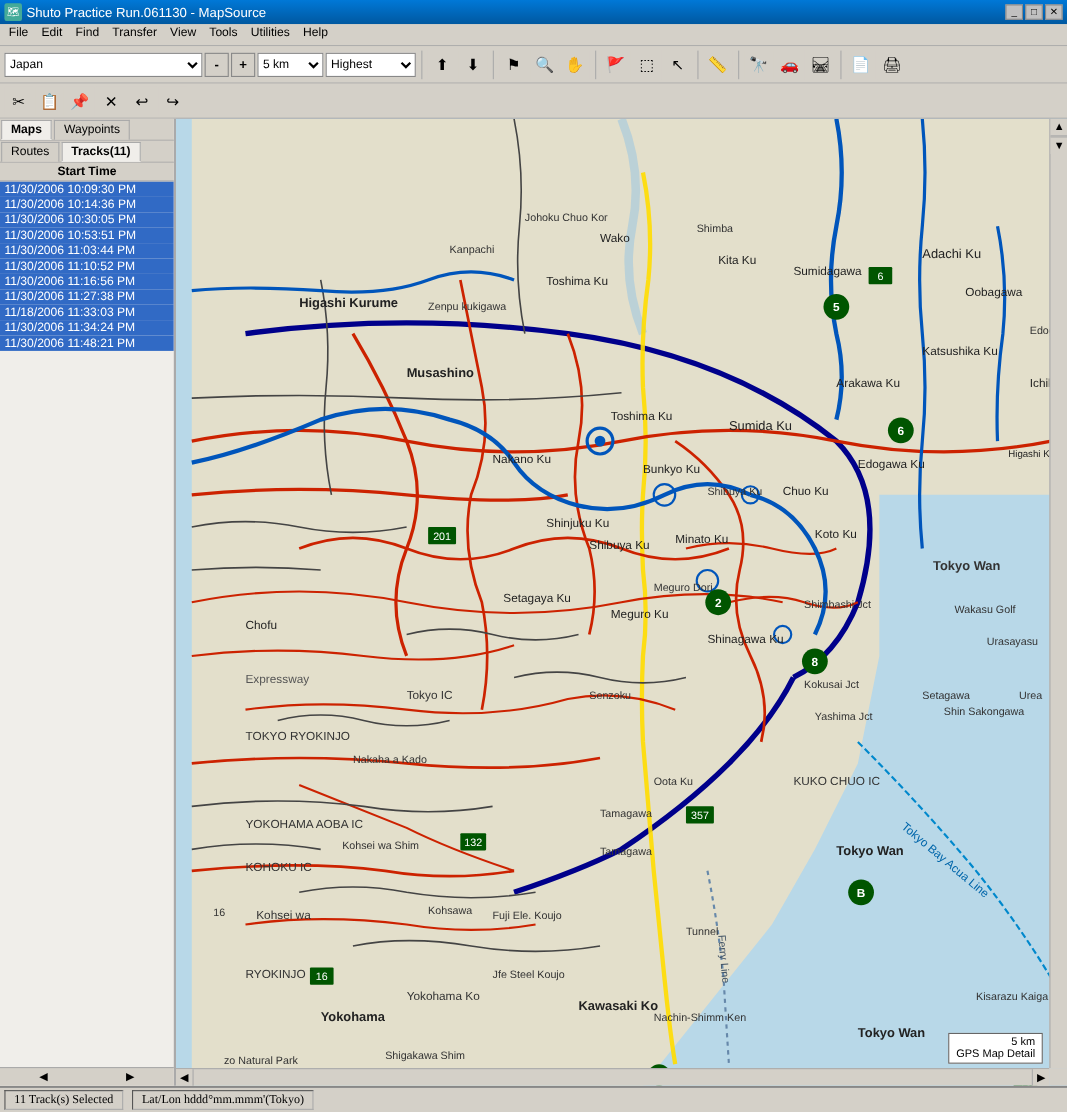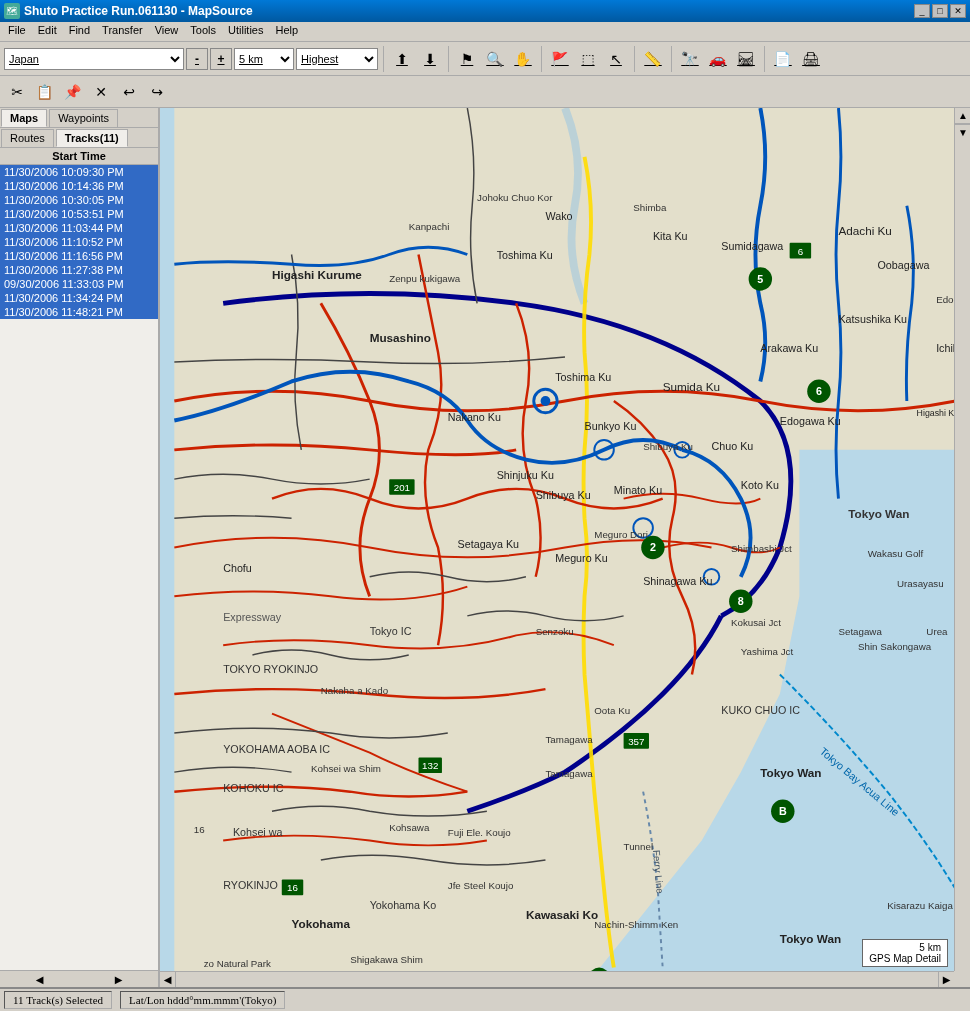--- a/index.html
+++ b/index.html
@@ -10,21 +10,21 @@
       background: linear-gradient(to bottom, #0078d7, #0058a0);
       color: white;
       height: 22px;
       display: flex;
       align-items: center;
       padding: 0 4px;
       justify-content: space-between;
     }
     .title-bar-left { display: flex; align-items: center; gap: 4px; }
     .title-bar-icon { width: 16px; height: 16px; background: #4a9; border-radius: 2px; display: flex; align-items: center; justify-content: center; font-size: 9px; color: white; }
-    .title-bar-text { font-size: 12px; font-weight: bold; }
+    .title-bar-text { font-size: 12px; font-weight: normal; }
     .title-bar-buttons { display: flex; gap: 2px; }
     .tb-btn { width: 16px; height: 14px; background: #c0c0c0; border: 1px solid #888; font-size: 9px; display: flex; align-items: center; justify-content: center; cursor: pointer; color: #000; }
 
     
     .menu-bar {
       background: #d4d0c8;
       height: 20px;
       display: flex;
       padding: 0 2px;
       border-bottom: 1px solid #aaa;
@@ -33,21 +33,20 @@
 
     
     .toolbar1 {
       background: #d4d0c8;
       height: 34px;
       display: flex;
       align-items: center;
       padding: 2px 4px;
       gap: 2px;
       border-bottom: 1px solid #aaa;
-      text-decoration: underline;
     }
     .tb-select {
       height: 22px;
       font-size: 11px;
       border: 1px solid #888;
       background: white;
     }
     .tb-select-japan { width: 180px; }
     .tb-select-zoom { width: 60px; }
     .tb-select-detail { width: 82px; }
@@ -321,21 +320,21 @@
 
     <div class="track-list">
     <div class="track-row selected">11/30/2006 10:09:30 PM</div>
         <div class="track-row selected">11/30/2006 10:14:36 PM</div>
         <div class="track-row selected">11/30/2006 10:30:05 PM</div>
         <div class="track-row selected">11/30/2006 10:53:51 PM</div>
         <div class="track-row selected">11/30/2006 11:03:44 PM</div>
         <div class="track-row selected">11/30/2006 11:10:52 PM</div>
         <div class="track-row selected">11/30/2006 11:16:56 PM</div>
         <div class="track-row selected">11/30/2006 11:27:38 PM</div>
-        <div class="track-row selected">09/30/2006 11:33:03 PM</div>
+        <div class="track-row selected">11/18/2006 11:33:03 PM</div>
         <div class="track-row selected">11/30/2006 11:34:24 PM</div>
         <div class="track-row selected">11/30/2006 11:48:21 PM</div>
       </div>
 
     <div class="panel-scroll">
       <div class="scroll-btn">◀</div>
       <div class="scroll-btn">▶</div>
     </div>
   </div>
 

